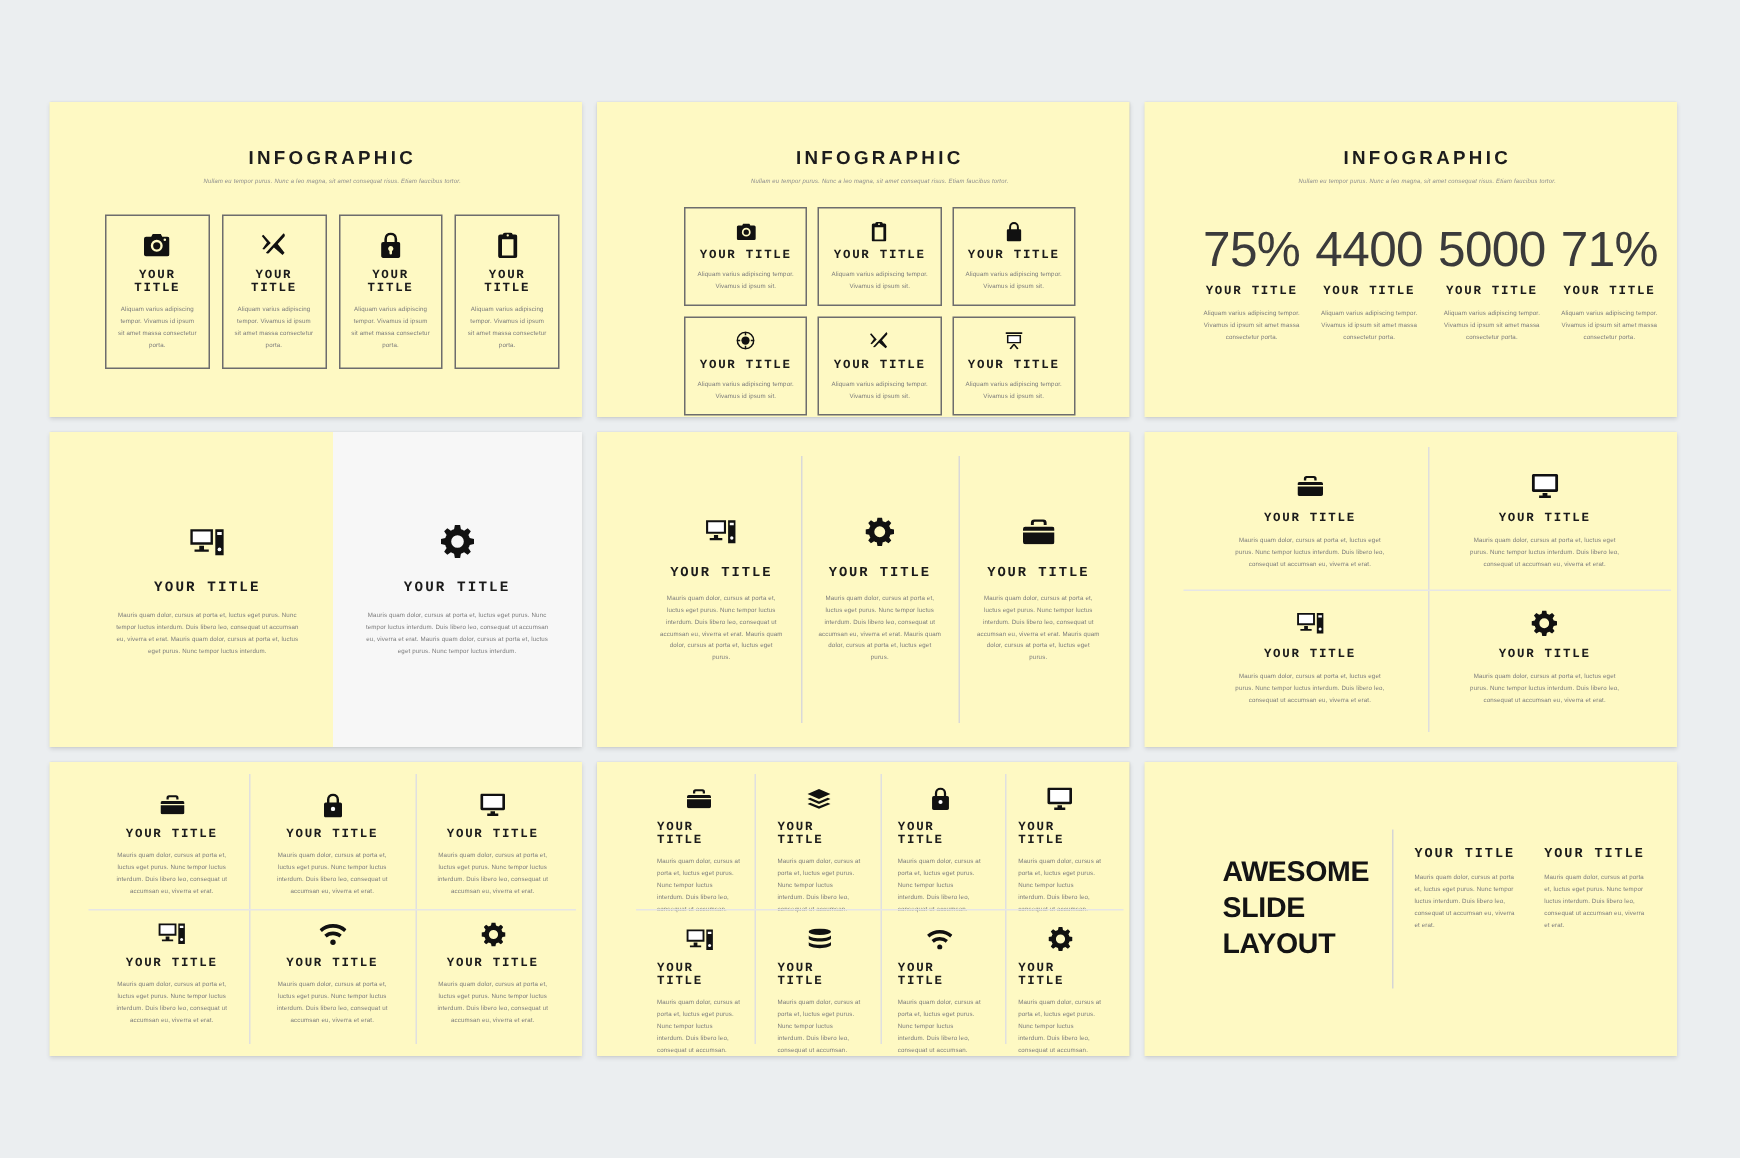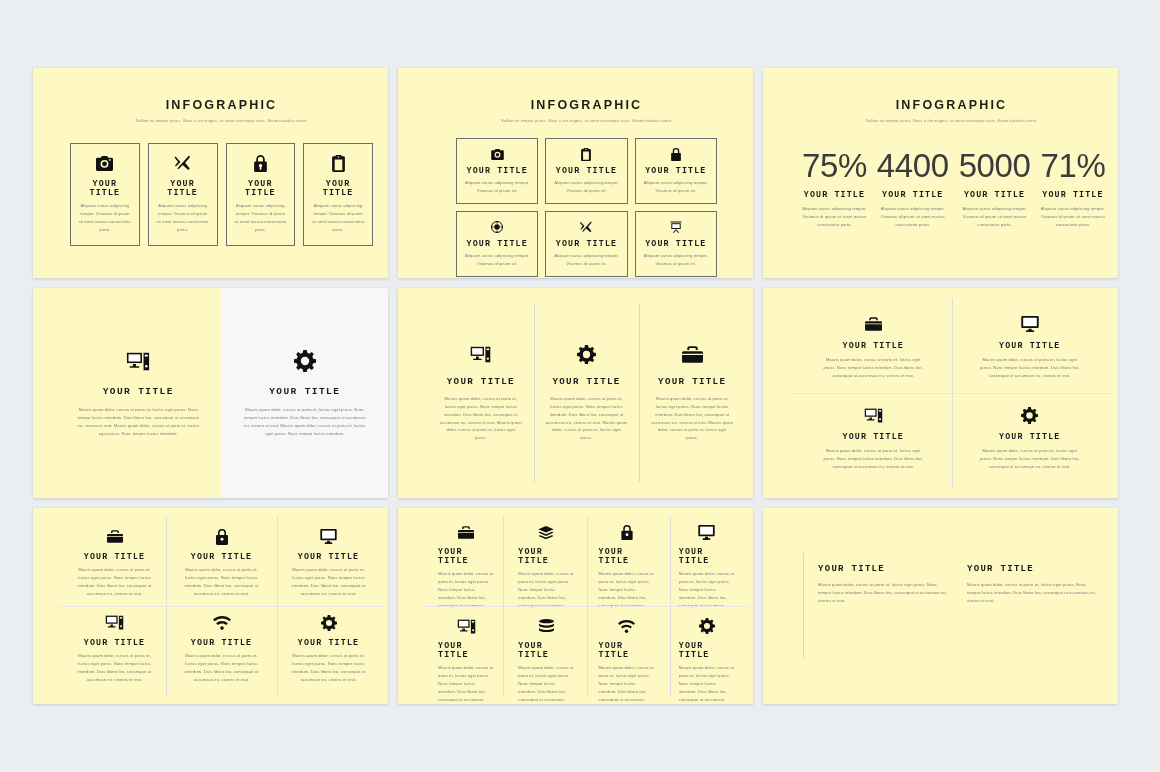--- a/index.html
+++ b/index.html
@@ -683,20 +683,25 @@
             </svg>
           </span>
         <div class="card-title">YOUR TITLE</div>
         <div class="card-body">Mauris quam dolor, cursus at porta et, luctus eget purus. Nunc tempor luctus interdum. Duis libero leo, consequat ut accumsan.</div>
       </div>
     </div>
   </div>
 
   <div class="slide">
     <div class="s9-wrap">
+      <div class="s9-left">
+        <div class="s9-big">AWESOME</div>
+        <div class="s9-big">SLIDE</div>
+        <div class="s9-big">LAYOUT</div>
+      </div>
       <div class="s9-div"></div>
       <div class="s9-cols">
         <div class="s9-col">
           <div class="card-title">YOUR TITLE</div>
           <div class="card-body">Mauris quam dolor, cursus at porta et, luctus eget purus. Nunc tempor luctus interdum. Duis libero leo, consequat ut accumsan eu, viverra et erat.</div>
         </div>
         <div class="s9-col">
           <div class="card-title">YOUR TITLE</div>
           <div class="card-body">Mauris quam dolor, cursus at porta et, luctus eget purus. Nunc tempor luctus interdum. Duis libero leo, consequat ut accumsan eu, viverra et erat.</div>
         </div>

